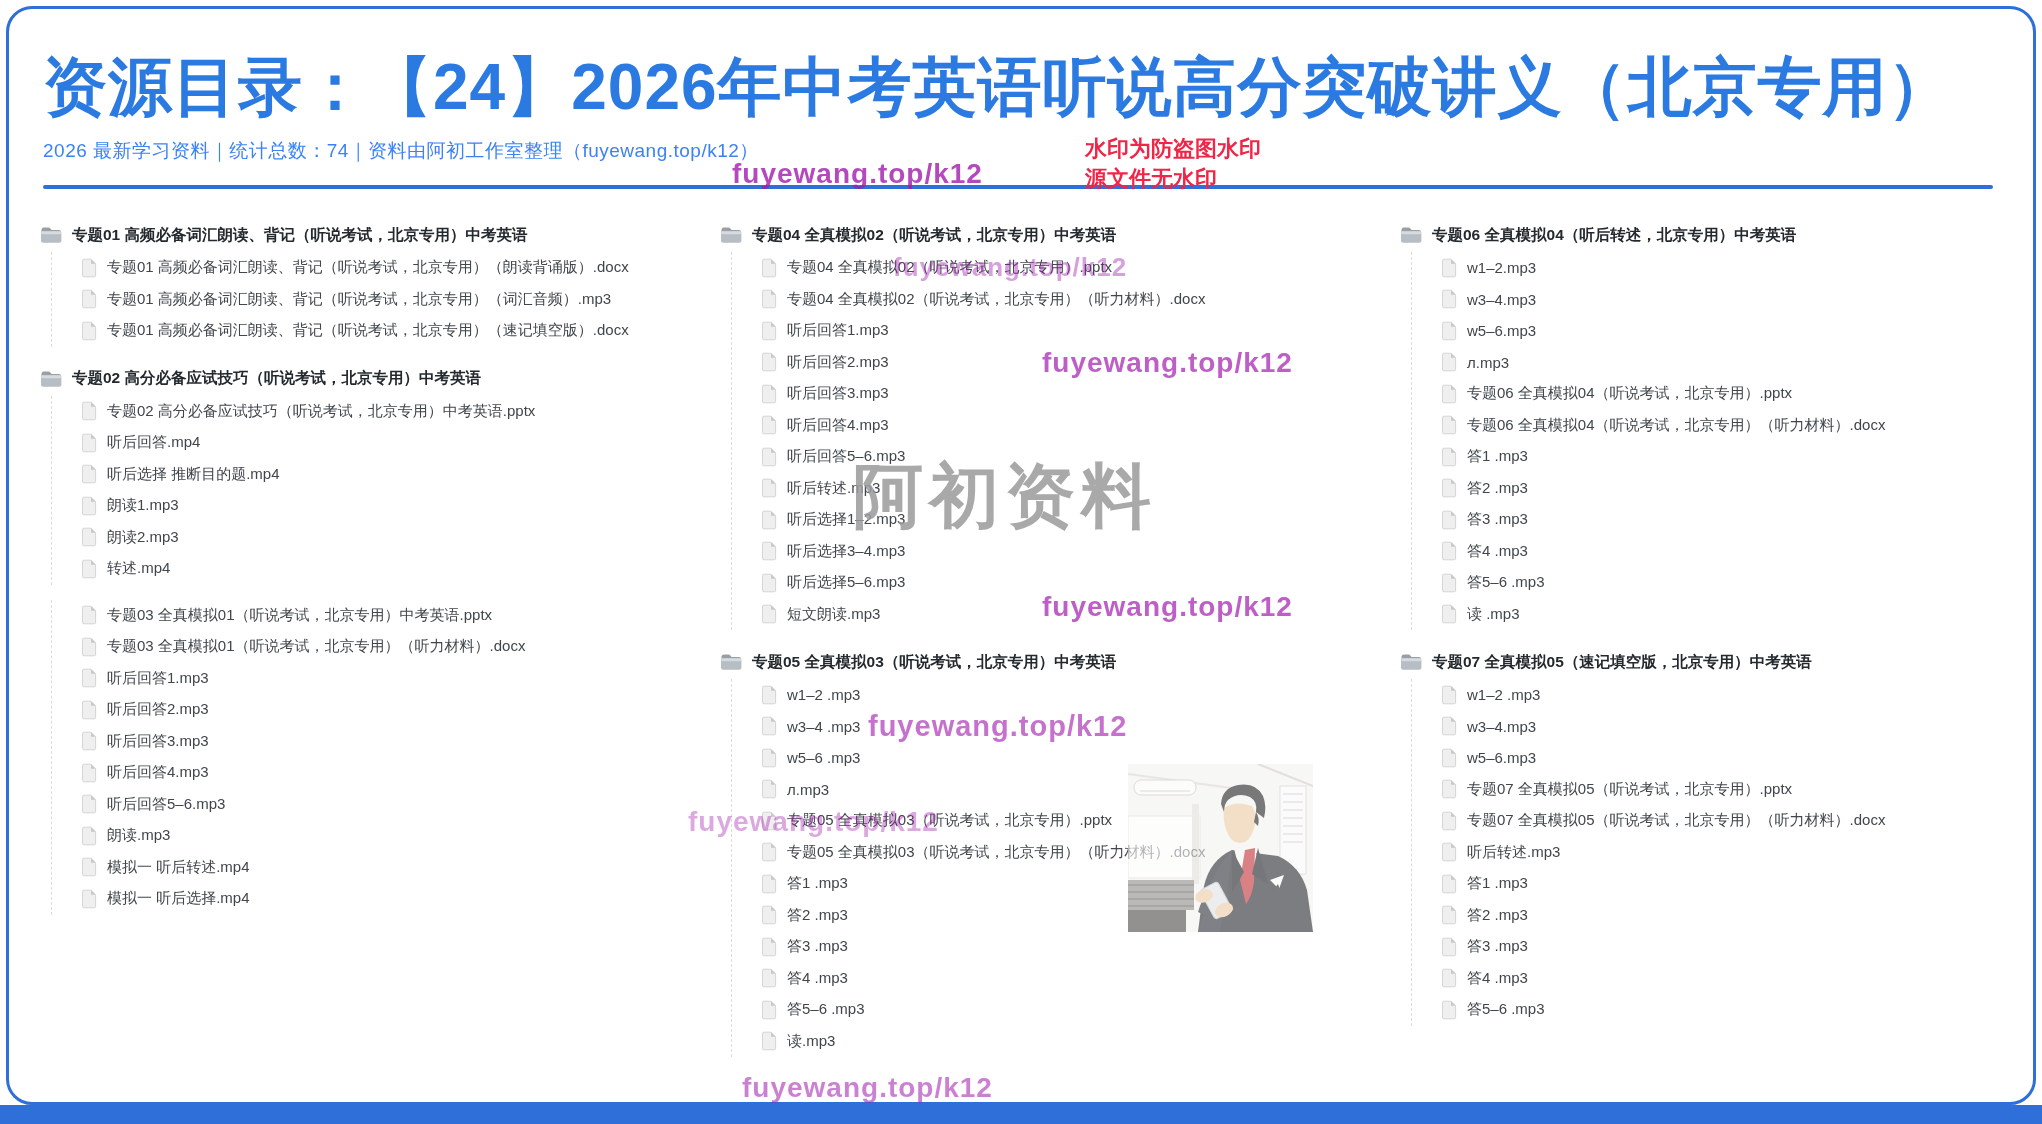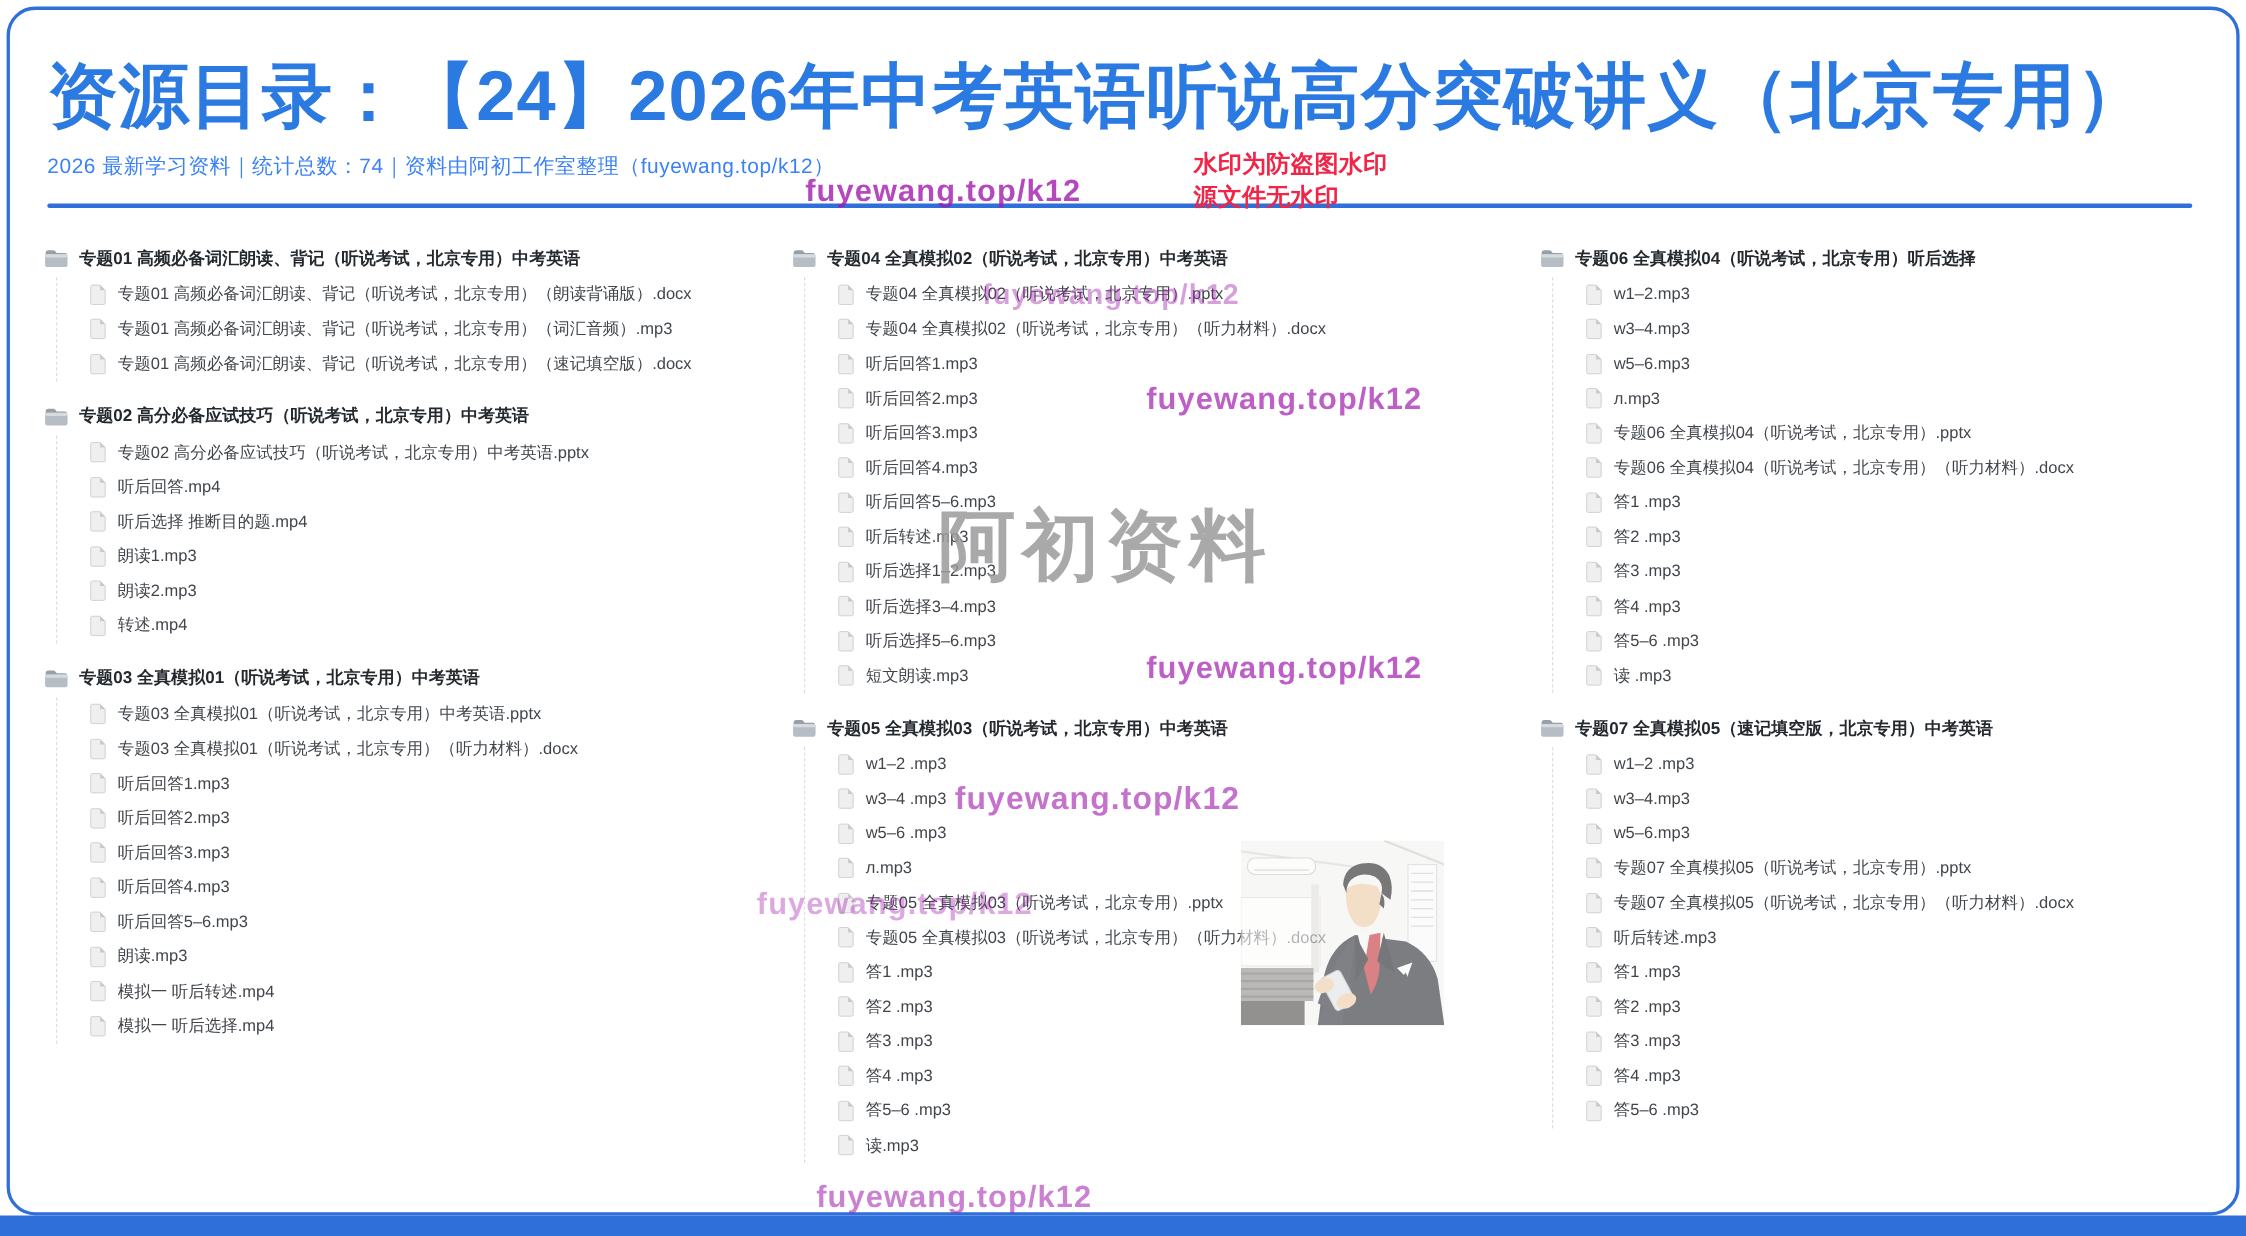--- a/index.html
+++ b/index.html
@@ -152,30 +152,20 @@
                 <svg width="16" height="20" viewBox="0 0 16 20">
                   <path d="M1.5 2.6 Q1.5 1.2 2.9 1.2 L10 1.2 L14.6 5.8 L14.6 17.4 Q14.6 18.8 13.2 18.8 L2.9 18.8 Q1.5 18.8 1.5 17.4 Z" fill="#efefef" stroke="#d0d0d0" stroke-width="0.9"></path>
                   <path d="M10 1.2 L10 5.8 L14.6 5.8 Z" fill="#c9c9c9"></path>
                 </svg>
               </span>
               <span class="file-label">转述.mp4</span>
             </div>
           </div>
         </div>
         <div class="section">
-          <div class="folder-row">
-            <span class="icon">
-              <svg width="22" height="18" viewBox="0 0 22 18">
-                <path d="M1.5 4 Q1.5 1.5 4 1.5 L8.5 1.5 Q9.6 1.5 10.3 2.4 L11.6 4.1 L19 4.1 Q21 4.1 21 6.1 L21 7 L1.5 7 Z" fill="#98a0a7"></path>
-                <rect x="1" y="5.2" width="20.4" height="11.6" rx="2" fill="#b6bdc4"></rect>
-                <rect x="1" y="5.2" width="20.4" height="3" rx="1.5" fill="#d6dbdf"></rect>
-              </svg>
-            </span>
-            <span class="folder-label">专题03 全真模拟01（听说考试，北京专用）中考英语</span>
-          </div>
           <div class="files">
             <div class="file-row">
               <span class="icon">
                 <svg width="16" height="20" viewBox="0 0 16 20">
                   <path d="M1.5 2.6 Q1.5 1.2 2.9 1.2 L10 1.2 L14.6 5.8 L14.6 17.4 Q14.6 18.8 13.2 18.8 L2.9 18.8 Q1.5 18.8 1.5 17.4 Z" fill="#efefef" stroke="#d0d0d0" stroke-width="0.9"></path>
                   <path d="M10 1.2 L10 5.8 L14.6 5.8 Z" fill="#c9c9c9"></path>
                 </svg>
               </span>
               <span class="file-label">专题03 全真模拟01（听说考试，北京专用）中考英语.pptx</span>
             </div>
@@ -512,21 +502,21 @@
       <div class="column">
         <div class="section">
           <div class="folder-row">
             <span class="icon">
               <svg width="22" height="18" viewBox="0 0 22 18">
                 <path d="M1.5 4 Q1.5 1.5 4 1.5 L8.5 1.5 Q9.6 1.5 10.3 2.4 L11.6 4.1 L19 4.1 Q21 4.1 21 6.1 L21 7 L1.5 7 Z" fill="#98a0a7"></path>
                 <rect x="1" y="5.2" width="20.4" height="11.6" rx="2" fill="#b6bdc4"></rect>
                 <rect x="1" y="5.2" width="20.4" height="3" rx="1.5" fill="#d6dbdf"></rect>
               </svg>
             </span>
-            <span class="folder-label">专题06 全真模拟04（听说考试，北京专用）听后选择</span>
+            <span class="folder-label">专题06 全真模拟04（听后转述，北京专用）中考英语</span>
           </div>
           <div class="files">
             <div class="file-row">
               <span class="icon">
                 <svg width="16" height="20" viewBox="0 0 16 20">
                   <path d="M1.5 2.6 Q1.5 1.2 2.9 1.2 L10 1.2 L14.6 5.8 L14.6 17.4 Q14.6 18.8 13.2 18.8 L2.9 18.8 Q1.5 18.8 1.5 17.4 Z" fill="#efefef" stroke="#d0d0d0" stroke-width="0.9"></path>
                   <path d="M10 1.2 L10 5.8 L14.6 5.8 Z" fill="#c9c9c9"></path>
                 </svg>
               </span>
               <span class="file-label">w1–2.mp3</span>

